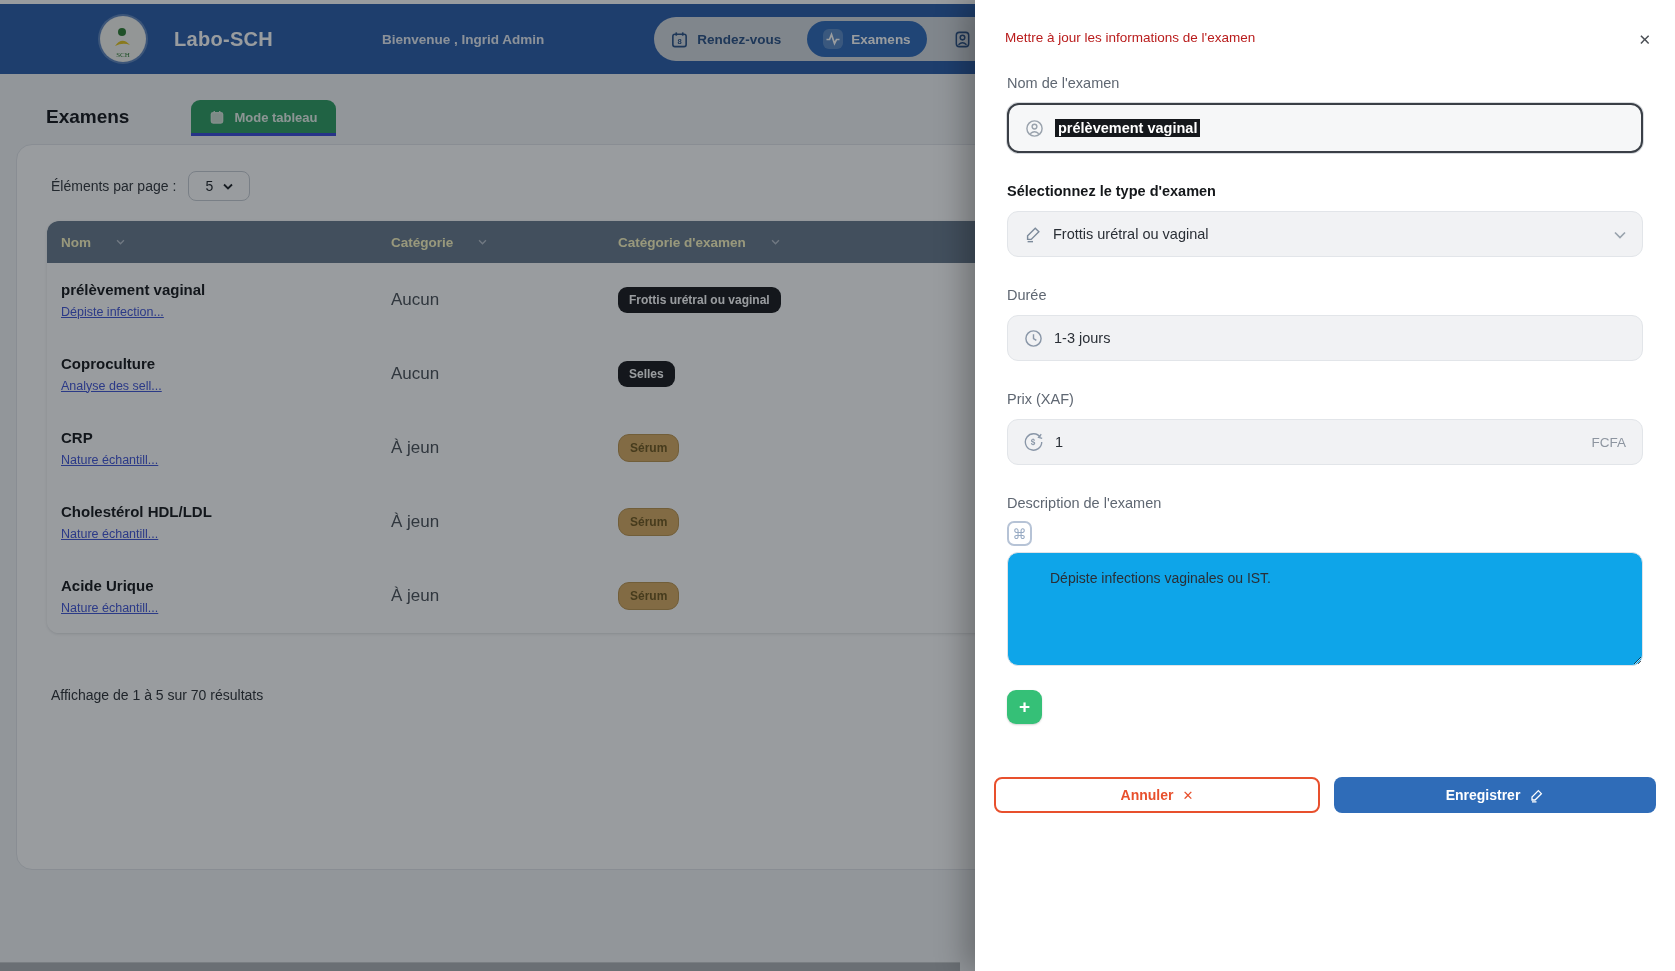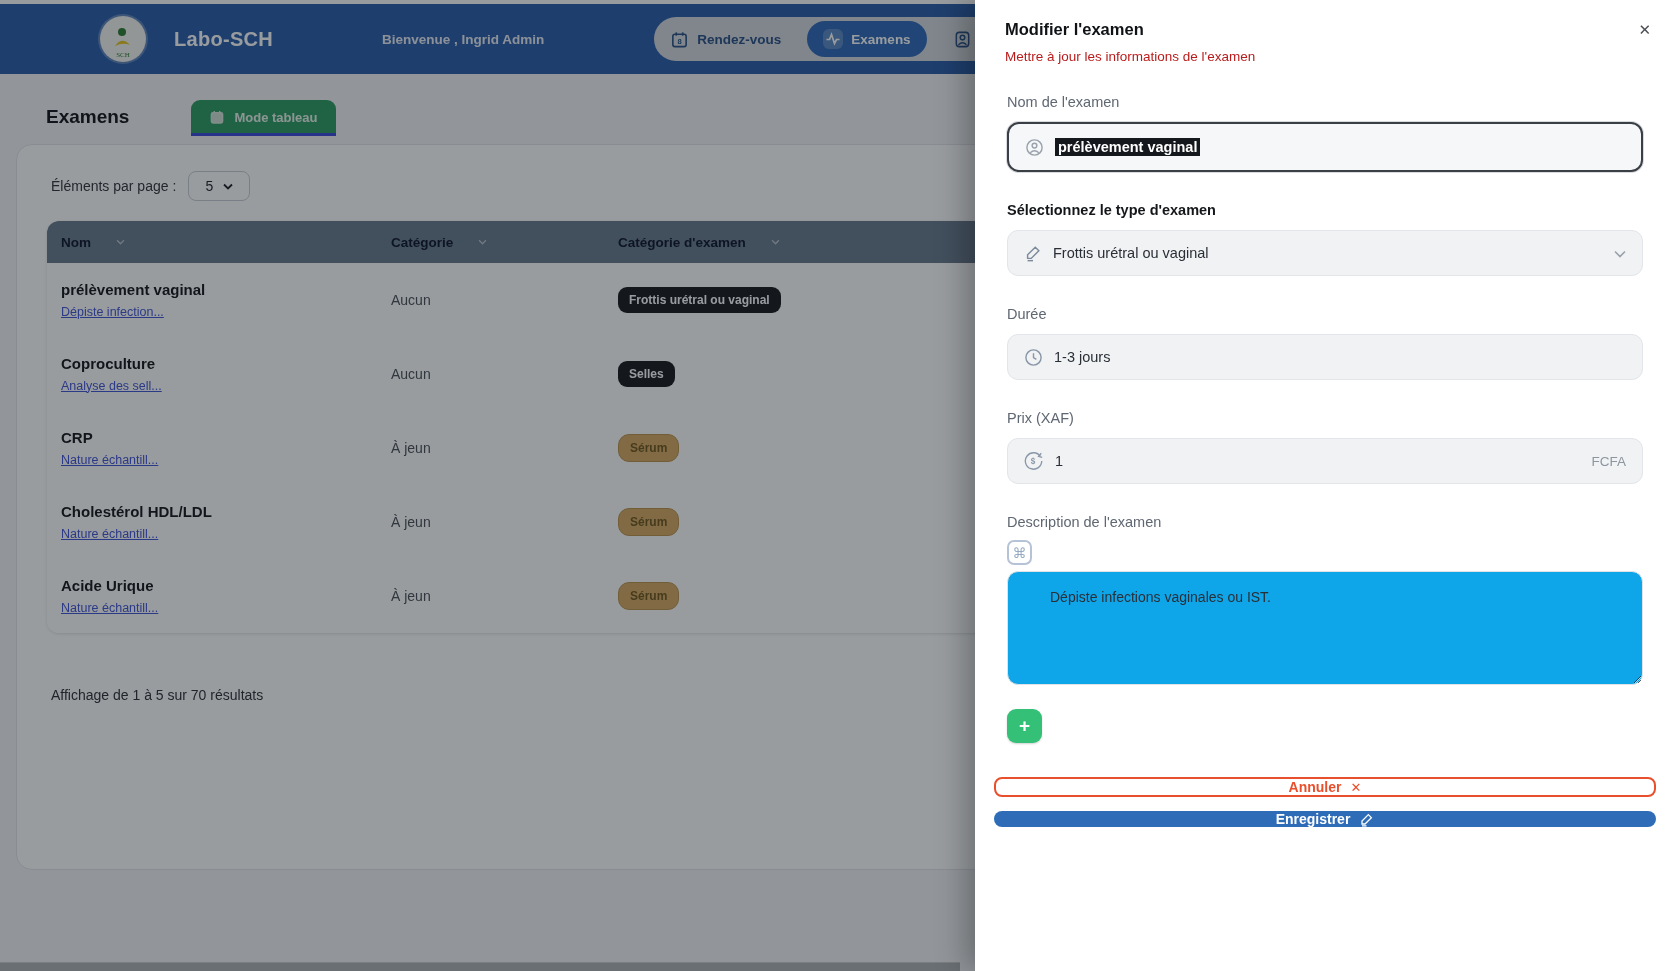--- a/index.html
+++ b/index.html
@@ -27,26 +27,26 @@
   .pagetitle { font-size:19px; font-weight:800; color:#15181c; padding-bottom:8px; }
   .modebtn { margin-left:62px; background:#2f9e63; color:#e9f3ec; font-size:13px; font-weight:700; display:flex; align-items:center; gap:9px; padding:9px 18px 8px; border-radius:9px 9px 0 0; border:none; border-bottom:3px solid #3b4bd8; cursor:pointer; }
 
   
   .card { margin-top:8px; background:#fff; border:1px solid #e3e6ea; border-radius:16px; height:726px; padding:26px 30px; width:1642px; }
   .perpage { display:flex; align-items:center; gap:12px; font-size:14px; color:#33373d; padding-left:4px; }
   .pselect { width:62px; height:30px; border:1px solid #c9ced5; border-radius:8px; background:#fff; display:flex; align-items:center; justify-content:center; gap:10px; font-size:14px; color:#1f2328; cursor:pointer; }
 
   .tablewrap { margin-top:20px; border-radius:12px; box-shadow:0 1px 3px rgba(20,30,45,.14); overflow:hidden; }
   .thead { display:grid; grid-template-columns:330px 227px 1fr; background:#697a8d; height:42px; align-items:center; border-radius:10px 10px 0 0; }
-  .th { color:#0f172a; font-size:13.5px; font-weight:600; padding-left:14px; display:flex; align-items:center; gap:25px; cursor:pointer; }
+  .th { color:#fef9c3; font-size:13.5px; font-weight:600; padding-left:14px; display:flex; align-items:center; gap:25px; cursor:pointer; }
   .tr { display:grid; grid-template-columns:330px 227px 1fr; min-height:74px; background:#fff; align-items:center; }
   .cell-name { padding:12px 0 12px 14px; }
   .exam-name { font-size:15px; font-weight:700; color:#17191c; }
   .exam-link { display:inline-block; margin-top:7px; font-size:12.5px; color:#4356d6; text-decoration:underline; cursor:pointer; }
-  .cell-prereq { font-size:14px; color:#4b5158; padding-left:14px; }
+  .cell-prereq { font-size:17px; color:#4b5158; padding-left:14px; }
   .cell-cat { padding-left:14px; }
   .badge { display:inline-block; font-size:12px; font-weight:600; padding:6px 11px; border-radius:9px; }
   .badge[data-variant="dark"] { background:#1b1b1e; color:#fff; }
   .badge[data-variant="tan"] { background:#d8ab63; color:#71591f; border:1.5px solid #bb9450; border-radius:11px; }
 
   .results { margin-top:54px; font-size:14px; color:#2f3338; padding-left:4px; }
 
   .hscroll { position:absolute; left:0; bottom:0; width:960px; height:9px; background:#aeb1b5; border-top:1px solid #c9cbce; }
 
   
@@ -67,21 +67,21 @@
   .fbox.focus { background:#f6f7f8; border:2px solid #3a3f46; box-shadow:0 0 0 1px #d7dade; height:50px; border-radius:12px; }
   .seltext { background:#15181c; color:#fff; font-weight:600; padding:1px 3px; }
   .suffix { color:#8d95a0; font-size:13.5px; }
   .fbox.select { cursor:pointer; }
   .chev { margin-left:auto; color:#9aa3ad; }
 
   .cmdicon { margin-top:10px; width:25px; height:25px; border:2px solid #b6c3d6; border-radius:7px; color:#97aac3; font-size:14px; display:flex; align-items:center; justify-content:center; }
   .dtextarea { margin-top:6px; width:100%; height:114px; background:#0ea5e9; border:1px solid #dfe3e8; border-radius:11px; resize:both; font-family:"Liberation Sans","DejaVu Sans",sans-serif; font-size:14px; color:#2a2f36; padding:16px 14px; text-indent:28px; line-height:1.35; }
   .plusbtn { margin-top:20px; width:35px; height:34px; background:#35c077; border:none; border-radius:9px; color:#fff; font-size:19px; font-weight:600; cursor:pointer; box-shadow:0 1px 2px rgba(0,0,0,.18); }
 
-  .dfooter { position:absolute; left:0; right:0; top:777px; display:flex; gap:14px; padding:0 19px;flex-direction:column; }
+  .dfooter { position:absolute; left:0; right:0; top:777px; display:flex; gap:14px; padding:0 19px; }
   .btn { flex:1; height:36px; border-radius:8px; font-size:14px; font-weight:700; display:flex; align-items:center; justify-content:center; gap:9px; cursor:pointer; font-family:inherit; }
   .btn-cancel { background:#fff; border:2px solid #e8502d; color:#e8502d; }
   .btn-save { background:#2f6cb8; border:none; color:#fff; }
   .xglyph { font-size:13px; font-weight:400; }
 </style>
 </head>
 <body>
 
 <div id="screen">
 
@@ -239,21 +239,20 @@
       </section>
     </div>
 
     <div class="hscroll"></div>
   </div>
 
   <div class="backdrop"></div>
 
   <aside class="drawer">
     <div class="dhead">
-      <div class="dtitle">Modifier l'examen</div>
       <div class="dsub">Mettre à jour les informations de l'examen</div>
       <span class="dclose">✕</span>
     </div>
 
     <div class="dform">
       <div class="flabel">Nom de l'examen</div>
       <div class="fbox focus">
         <svg width="19" height="19" viewBox="0 0 20 20" fill="none" stroke="#9aa3ad" stroke-width="1.5">
           <circle cx="10" cy="10" r="8"></circle>
           <circle cx="10" cy="8" r="2.5"></circle>

